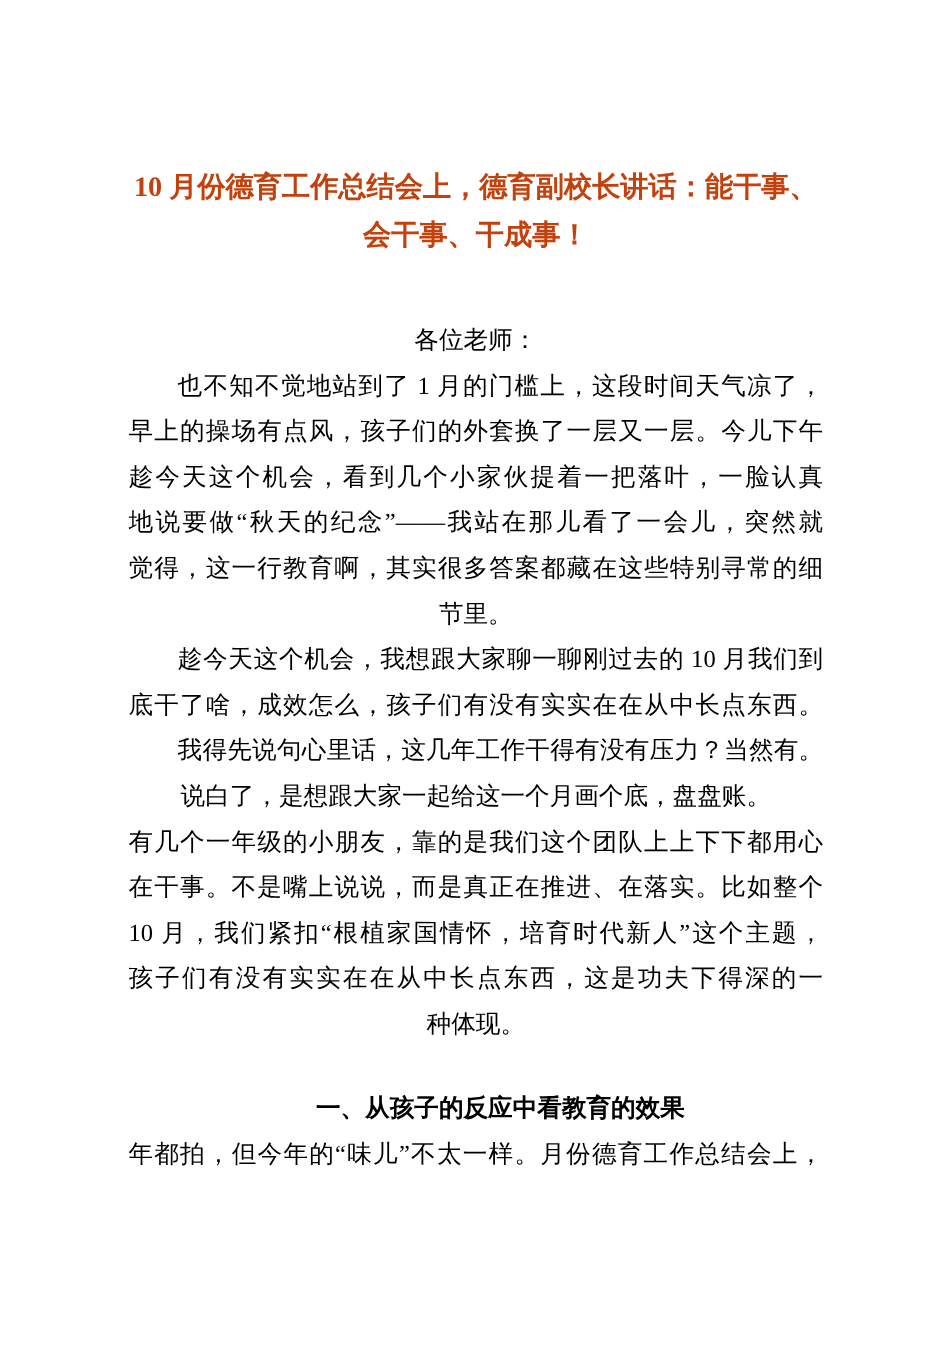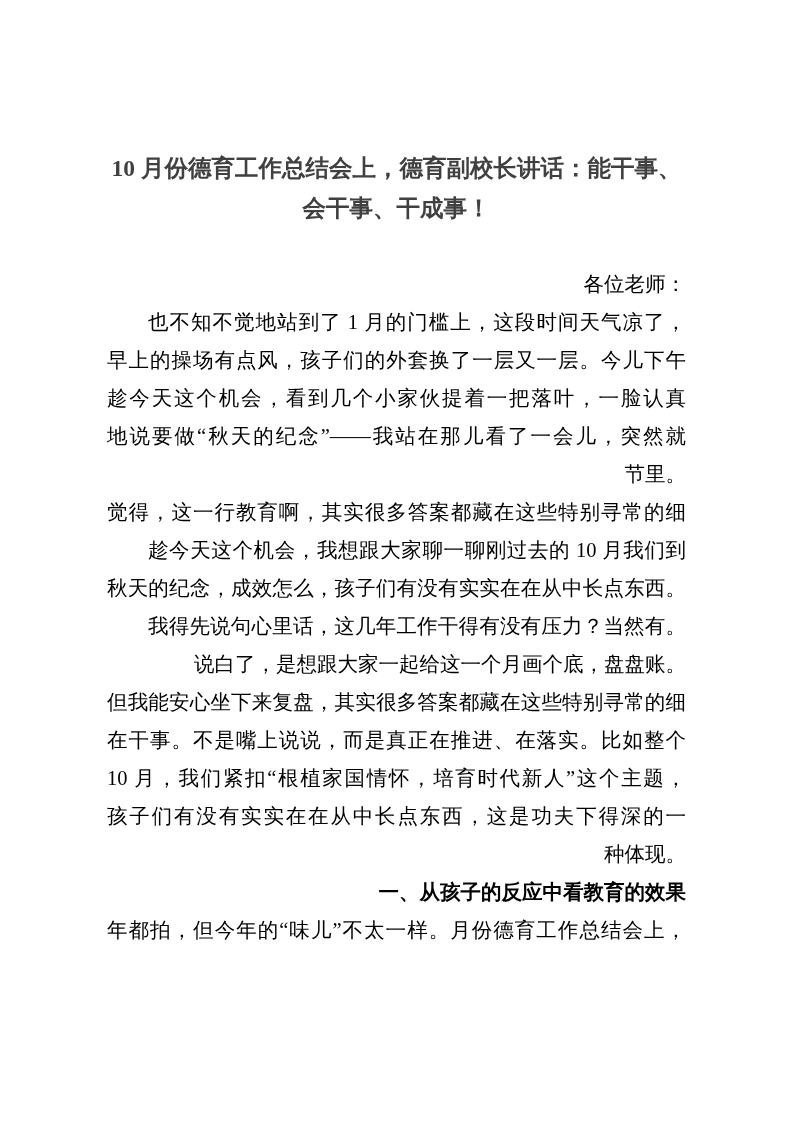--- a/index.html
+++ b/index.html
@@ -12,82 +12,83 @@
     width: 793px;
     height: 1122px;
     background: #ffffff;
     color: #000000;
     overflow: hidden;
     font-family: "Liberation Serif", "DejaVu Serif", serif;
   }
   .doc-title {
     position: absolute;
     left: 107px;
-    top: 148px;
+    top: 136px;
     width: 579px;
     font-size: 23.5px;
     font-weight: bold;
     text-align: center;
-    color: #404040;
+    color: #c2410c;
   }
   .title-line {
     height: 40px;
     line-height: 40px;
     overflow: hidden;
   }
   .doc-body {
     position: absolute;
     left: 107px;
     top: 265px;
     width: 579px;
     font-size: 20.5px;
     color: #000000;
   }
   .body-line {
     height: 38px;
     line-height: 38px;
     overflow: hidden;
-    text-align: right;
+    text-align: center;
     white-space: nowrap;
   }
   .body-line.flush {
     white-space: normal;
     text-align: justify;
     text-align-last: justify;
   }
   .body-line.indent {
     padding-left: 41px; 
   }
   .body-line.heading {
     font-weight: bold;
+    margin-top: 32px;
   }
 </style>
 </head>
 <body>
 
 <div class="page" style="background: rgb(255, 255, 255); color: rgb(0, 0, 0);">
 
   <div class="doc-title">
     <div class="title-line">10 月份德育工作总结会上，德育副校长讲话：能干事、</div>
     <div class="title-line">会干事、干成事！</div>
   </div>
 
   <div class="doc-body">
     <div class="body-line">各位老师：</div>
       <div class="body-line flush indent">也不知不觉地站到了 1 月的门槛上，这段时间天气凉了，</div>
       <div class="body-line flush">早上的操场有点风，孩子们的外套换了一层又一层。今儿下午</div>
       <div class="body-line flush">趁今天这个机会，看到几个小家伙提着一把落叶，一脸认真</div>
       <div class="body-line flush">地说要做“秋天的纪念”——我站在那儿看了一会儿，突然就</div>
+      <div class="body-line flush">觉得，这一行教育啊，其实很多答案都藏在这些特别寻常的细</div>
       <div class="body-line">节里。</div>
-      <div class="body-line flush">觉得，这一行教育啊，其实很多答案都藏在这些特别寻常的细</div>
       <div class="body-line flush indent">趁今天这个机会，我想跟大家聊一聊刚过去的 10 月我们到</div>
-      <div class="body-line flush">秋天的纪念，成效怎么，孩子们有没有实实在在从中长点东西。</div>
+      <div class="body-line flush">底干了啥，成效怎么，孩子们有没有实实在在从中长点东西。</div>
       <div class="body-line flush indent">我得先说句心里话，这几年工作干得有没有压力？当然有。</div>
       <div class="body-line">说白了，是想跟大家一起给这一个月画个底，盘盘账。</div>
-      <div class="body-line flush">但我能安心坐下来复盘，其实很多答案都藏在这些特别寻常的细</div>
+      <div class="body-line flush">有几个一年级的小朋友，靠的是我们这个团队上上下下都用心</div>
       <div class="body-line flush">在干事。不是嘴上说说，而是真正在推进、在落实。比如整个</div>
       <div class="body-line flush">10 月，我们紧扣“根植家国情怀，培育时代新人”这个主题，</div>
       <div class="body-line flush">孩子们有没有实实在在从中长点东西，这是功夫下得深的一</div>
       <div class="body-line">种体现。</div>
       <div class="body-line indent heading">一、从孩子的反应中看教育的效果</div>
       <div class="body-line flush">年都拍，但今年的“味儿”不太一样。月份德育工作总结会上，</div>
   </div>
 
 </div>
 

